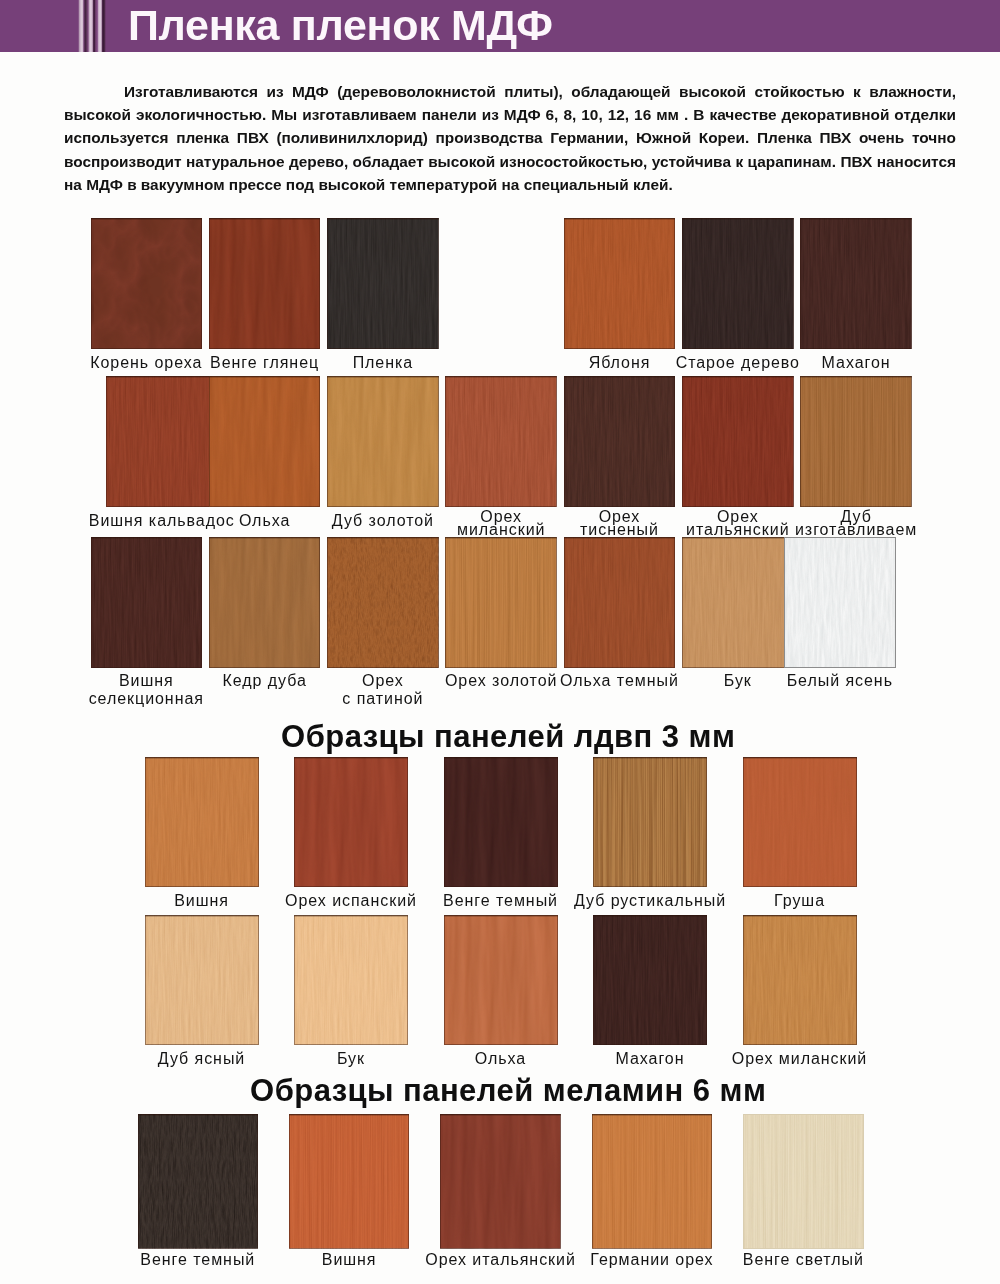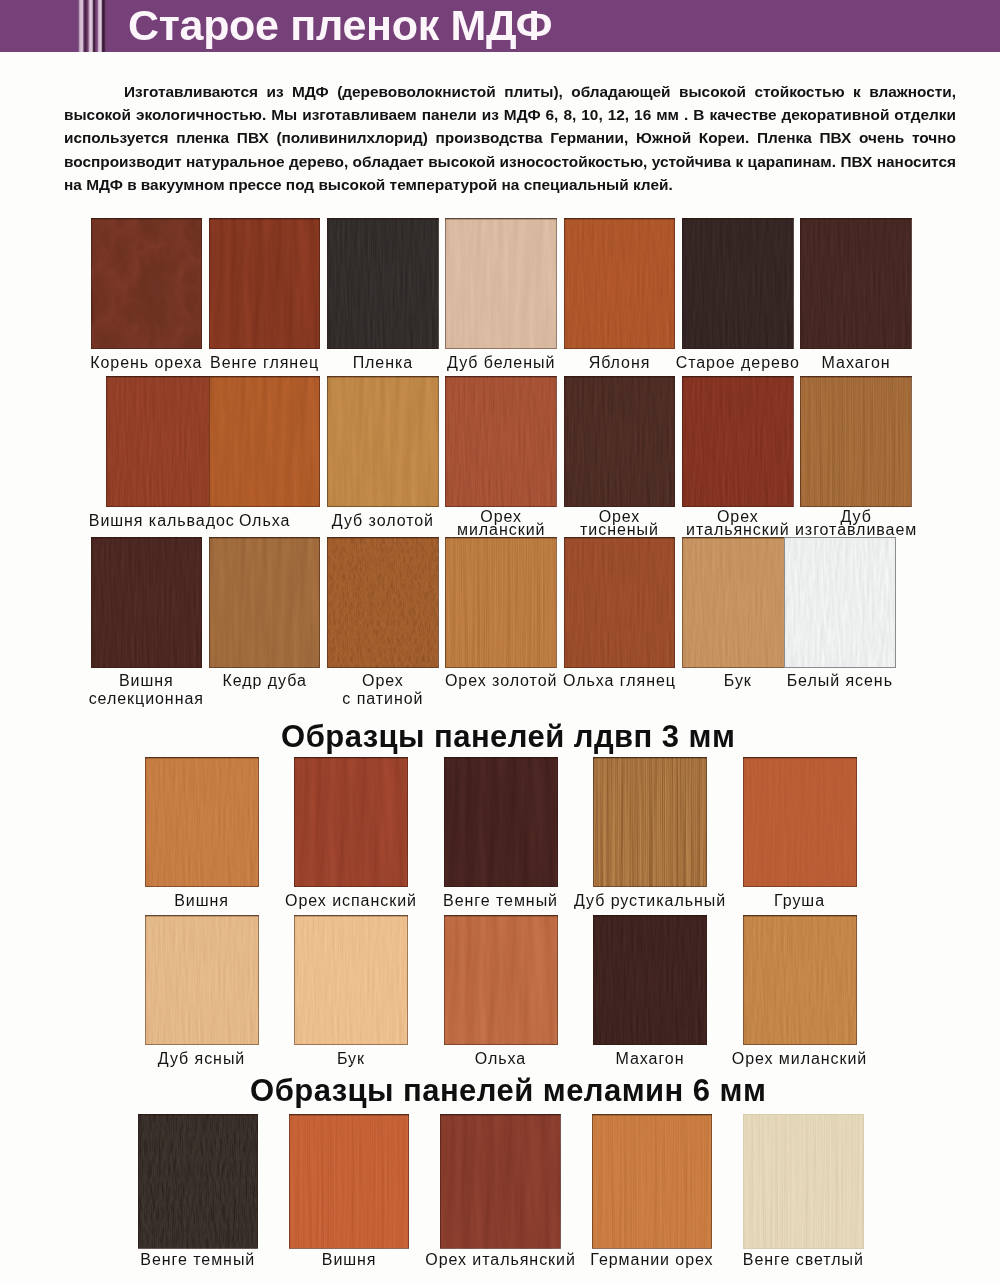--- a/index.html
+++ b/index.html
@@ -92,21 +92,21 @@
     <feTurbulence type="turbulence" baseFrequency="0.85 0.045" numOctaves="4" seed="13" result="t"></feTurbulence>
     <feColorMatrix in="t" type="matrix" values="0 0 0 0 0  0 0 0 0 0  0 0 0 0 0  0 0 0 1.0 -0.1" result="a"></feColorMatrix>
     <feComposite in="SourceGraphic" in2="a" operator="in"></feComposite>
   </filter>
  </defs>
 </svg>
 
 <div id="hdr" style="background: rgb(118, 64, 121);">
 <div id="hdr-stripes"></div>
 </div>
-<div id="hdr-title">Старое пленок МДФ</div>
+<div id="hdr-title">Пленка пленок МДФ</div>
 <p id="intro">Изготавливаются из МДФ (деревоволокнистой плиты), обладающей высокой стойкостью к влажности, высокой экологичностью. Мы изготавливаем панели из МДФ 6, 8, 10, 12, 16 мм . В качестве декоративной отделки используется пленка ПВХ (поливинилхлорид) производства Германии, Южной Кореи. Пленка ПВХ очень точно воспроизводит натуральное дерево, обладает высокой износостойкостью, устойчива к царапинам. ПВХ наносится на МДФ в вакуумном прессе под высокой температурой на специальный клей.</p>
 <div class="row" style="top:218px;height:177.0px">
 <div class="cell" style="left:90.5px;width:111.6px;height:177.0px">
 <div class="sw" style="width:111.6px;height:131.0px">
 <svg width="111.6" height="131.0" viewBox="0 0 111.6 131.0" preserveAspectRatio="none">
           <rect width="111.6" height="131.0" fill="#7b3828"></rect>
           <rect width="111.6" height="131.0" fill="#5c291b" filter="url(#f-burl)"></rect>
           <rect width="111.6" height="131.0" fill="#92462f" filter="url(#f-burl)" style="opacity:.35;transform:translateX(3px)"></rect>
         </svg>
 <div class="frame"></div>
@@ -128,31 +128,20 @@
 <div class="sw" style="width:111.6px;height:131.0px">
 <svg width="111.6" height="131.0" viewBox="0 0 111.6 131.0" preserveAspectRatio="none">
           <rect width="111.6" height="131.0" fill="#373230"></rect>
           <rect width="111.6" height="131.0" fill="#1a1614" filter="url(#f-fine)"></rect>
           <rect width="111.6" height="131.0" fill="#4e4541" filter="url(#f-fine)" style="opacity:.35;transform:translateX(3px)"></rect>
         </svg>
 <div class="frame"></div>
 </div>
 <div class="lbl" style="top:138.7px;line-height:12.6px">Пленка</div>
 </div>
-<div class="cell" style="left:445.4px;width:111.6px;height:177.0px">
-<div class="sw" style="width:111.6px;height:131.0px">
-<svg width="111.6" height="131.0" viewBox="0 0 111.6 131.0" preserveAspectRatio="none">
-          <rect width="111.6" height="131.0" fill="#ddbea5"></rect>
-          <rect width="111.6" height="131.0" fill="#c2a189" filter="url(#f-wide)"></rect>
-          <rect width="111.6" height="131.0" fill="#f0d8c3" filter="url(#f-wide)" style="opacity:.35;transform:translateX(3px)"></rect>
-        </svg>
-<div class="frame"></div>
-</div>
-<div class="lbl" style="top:138.7px;line-height:12.6px">Дуб беленый</div>
-</div>
 <div class="cell" style="left:563.7px;width:111.6px;height:177.0px">
 <div class="sw" style="width:111.6px;height:131.0px">
 <svg width="111.6" height="131.0" viewBox="0 0 111.6 131.0" preserveAspectRatio="none">
           <rect width="111.6" height="131.0" fill="#b45a2d"></rect>
           <rect width="111.6" height="131.0" fill="#92441c" filter="url(#f-fine)"></rect>
           <rect width="111.6" height="131.0" fill="#c56e42" filter="url(#f-fine)" style="opacity:.35;transform:translateX(3px)"></rect>
         </svg>
 <div class="frame"></div>
 </div>
 <div class="lbl" style="top:138.7px;line-height:12.6px">Яблоня</div>
@@ -312,21 +301,21 @@
 </div>
 <div class="cell" style="left:563.7px;width:111.6px;height:177.0px">
 <div class="sw" style="width:111.6px;height:131.0px">
 <svg width="111.6" height="131.0" viewBox="0 0 111.6 131.0" preserveAspectRatio="none">
           <rect width="111.6" height="131.0" fill="#a1502d"></rect>
           <rect width="111.6" height="131.0" fill="#7d391c" filter="url(#f-fine)"></rect>
           <rect width="111.6" height="131.0" fill="#b36642" filter="url(#f-fine)" style="opacity:.35;transform:translateX(3px)"></rect>
         </svg>
 <div class="frame"></div>
 </div>
-<div class="lbl" style="top:138.7px;line-height:12.6px">Ольха глянец</div>
+<div class="lbl" style="top:138.7px;line-height:12.6px">Ольха темный</div>
 </div>
 <div class="cell" style="left:682.0px;width:111.6px;height:177.0px">
 <div class="sw" style="width:111.6px;height:131.0px">
 <svg width="111.6" height="131.0" viewBox="0 0 111.6 131.0" preserveAspectRatio="none">
           <rect width="111.6" height="131.0" fill="#cb9764"></rect>
           <rect width="111.6" height="131.0" fill="#af7b49" filter="url(#f-fine)"></rect>
           <rect width="111.6" height="131.0" fill="#ddad80" filter="url(#f-fine)" style="opacity:.35;transform:translateX(3px)"></rect>
         </svg>
 <div class="frame"></div>
 </div>

